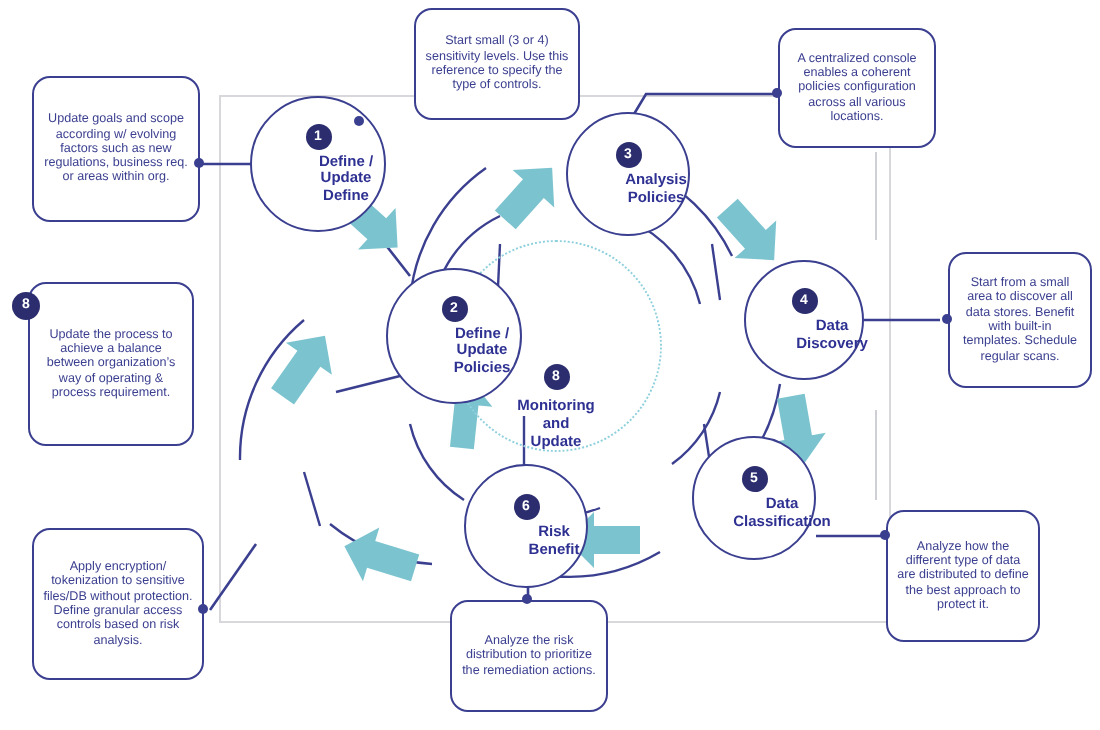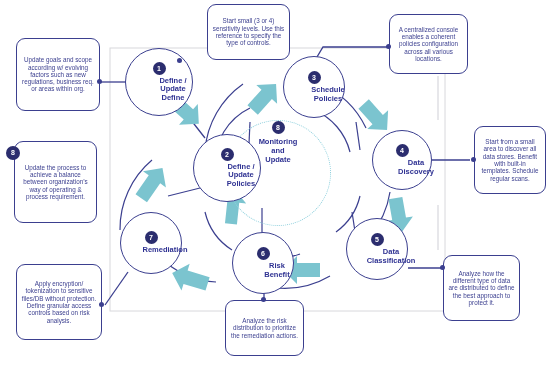--- a/index.html
+++ b/index.html
@@ -24,21 +24,21 @@
         font-weight:bold;}
   .badge{width:13px;height:13px;border-radius:50%;background:#2b2d6e;
          color:#ffffff;font-size:7px;line-height:13px;text-align:center;
          font-weight:bold;margin-bottom:2px;}
   .node .lbl{display:block;padding-left:28px;}
 
   
   #hub{position:absolute;left:225px;top:120px;width:104px;height:104px;
        border:1px dotted #8fd0dd;border-radius:50%;
        display:flex;flex-direction:column;align-items:center;
-       justify-content:flex-start;text-align:center;color:#2e3192;
+       justify-content:flex-end;text-align:center;color:#2e3192;
        font-weight:bold;line-height:1.2;font-size:7.5px;}
   #hub .badge{margin-bottom:3px;}
 
   .dot{position:absolute;width:5px;height:5px;border-radius:50%;
        background:#3b3f8f;}
   .badge-ext{position:absolute;width:14px;height:14px;border-radius:50%;
        background:#2b2d6e;color:#fff;font-size:7px;line-height:14px;
        text-align:center;font-weight:bold;}
 </style>
 </head>
@@ -149,21 +149,21 @@
 
   <div class="node" style="left:193px;top:134px;width:68px;height:68px;font-size:7.5px;">
     <div class="badge">2</div>
     <span class="lbl">Define /</span>
     <span class="lbl">Update</span>
     <span class="lbl">Policies</span>
   </div>
 
   <div class="node" style="left:283px;top:56px;width:62px;height:62px;font-size:7.5px;">
     <div class="badge">3</div>
-    <span class="lbl">Schedule</span>
+    <span class="lbl">Analysis</span>
     <span class="lbl">Policies</span>
   </div>
 
   <div class="node" style="left:372px;top:130px;width:60px;height:60px;font-size:7.5px;">
     <div class="badge">4</div>
     <span class="lbl">Data</span>
     <span class="lbl">Discovery</span>
   </div>
 
   <div class="node" style="left:346px;top:218px;width:62px;height:62px;font-size:7.5px;">
@@ -171,24 +171,20 @@
     <span class="lbl">Data</span>
     <span class="lbl">Classification</span>
   </div>
 
   <div class="node" style="left:232px;top:232px;width:62px;height:62px;font-size:7.5px;">
     <div class="badge">6</div>
     <span class="lbl">Risk</span>
     <span class="lbl">Benefit</span>
   </div>
 
-  <div class="node" style="left:120px;top:212px;width:62px;height:62px;font-size:7.5px;">
-    <div class="badge">7</div>
-    <span class="lbl">Remediation</span>
-  </div>
 
   <div class="callout" style="left:16px;top:38px;width:84px;height:73px;font-size:6.3px;">
     <span>Update goals and scope according w/ evolving factors such as new regulations, business req. or areas within org.</span>
   </div>
   <div class="dot" style="left:97px;top:79px;"></div>
 
   <div class="callout" style="left:207px;top:4px;width:83px;height:56px;font-size:6.3px;">
     <span>Start small (3 or 4) sensitivity levels. Use this reference to specify the type of controls.</span>
   </div>
   <div class="dot" style="left:177px;top:58px;"></div>

